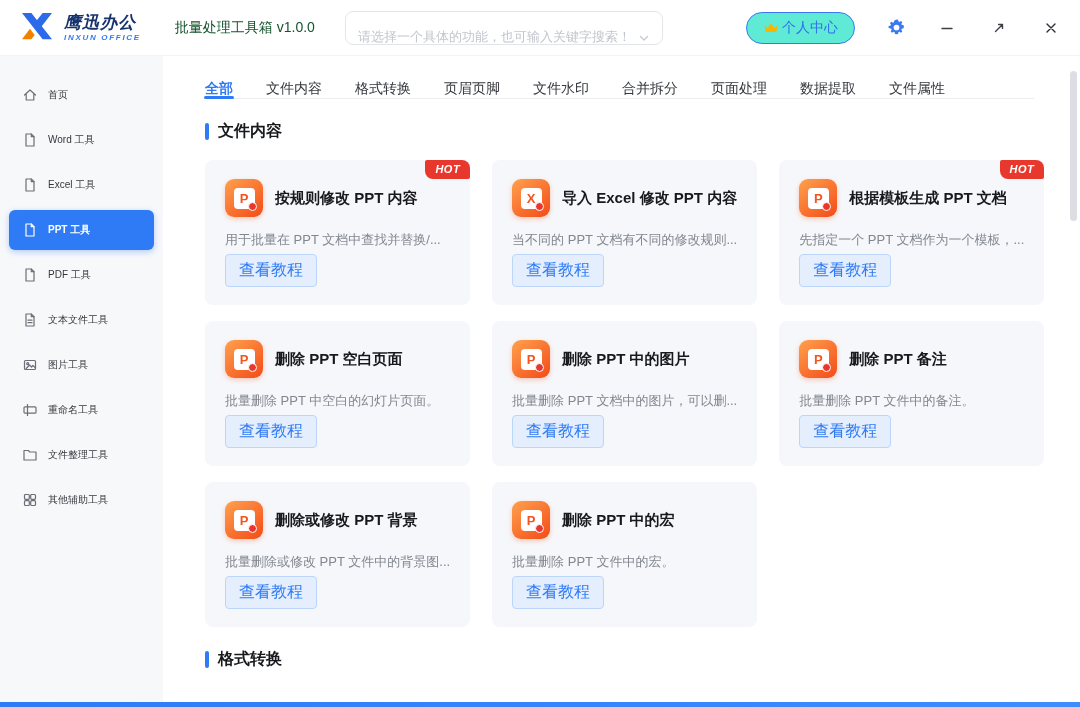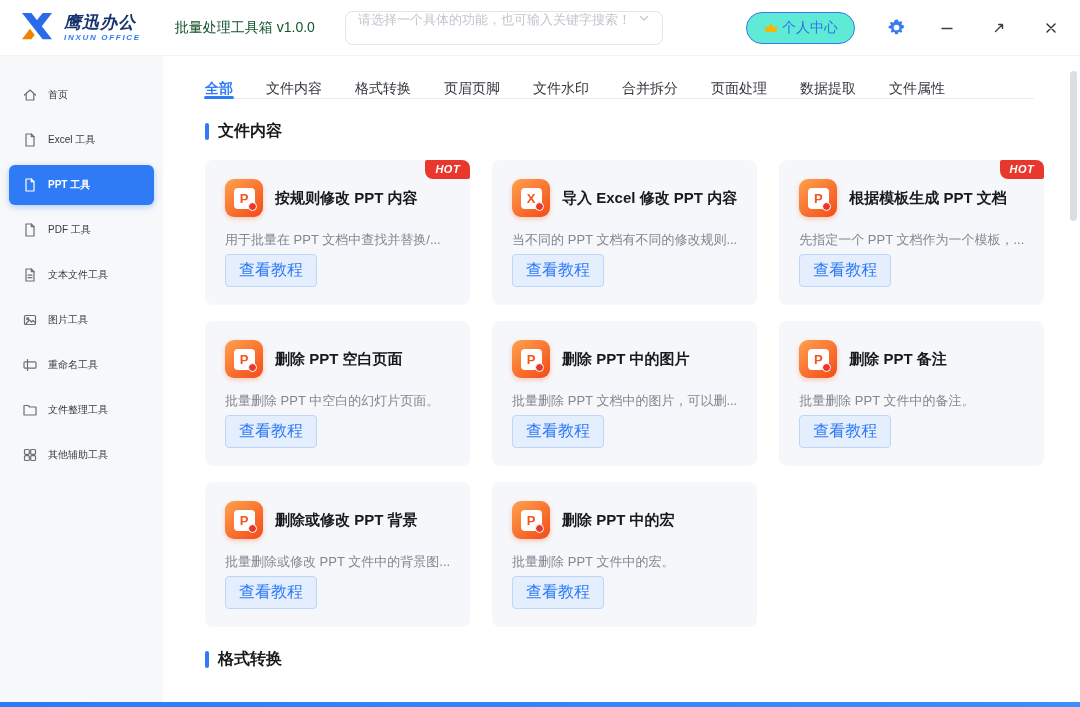--- a/index.html
+++ b/index.html
@@ -7,21 +7,21 @@
   body { font-family:"Liberation Sans","DejaVu Sans",sans-serif; background:#e9eaee; }
   .window { width:1080px; height:707px; background:#fff; display:flex; flex-direction:column; position:relative; }
 
   
   .titlebar { height:56px; flex:none; display:flex; align-items:center; padding:0 18px; background:#fff; border-bottom:1px solid #f2f3f5; }
   .logo { display:flex; align-items:center; gap:8px; }
   .logo-text { display:flex; flex-direction:column; line-height:1.15;font-style:italic; }
   .logo-cn { font-size:17px; font-weight:bold; color:#16336d; letter-spacing:1px; }
   .logo-en { font-size:8px; color:#2f7bf5; letter-spacing:1.7px; font-weight:bold; }
   .win-title { margin-left:34px; font-size:14px; color:#14532d; }
-  .searchbox { margin-left:30px; width:318px; height:34px; border:1px solid #e3e5e9; border-radius:8px; display:flex; align-items:flex-start; padding:0 12px; gap:8px; background:#fff; }
+  .searchbox { margin-left:30px; width:318px; height:34px; border:1px solid #e3e5e9; border-radius:8px; display:flex; align-items:flex-end; padding:0 12px; gap:8px; background:#fff; }
   .searchbox input { flex:1; border:none; outline:none; font-size:13px; color:#333; background:transparent; font-family:inherit; }
   .searchbox input::placeholder { color:#c2c6cd; }
   .chev { display:flex; }
   .user-center { margin-left:auto; height:32px; padding:0 16px; border:1px solid #3a7af0; border-radius:16px; background:#5eead4; color:#2f6fee; font-size:14px; display:flex; align-items:center; gap:3px; cursor:pointer; font-family:inherit; }
   .iconbtn { border:none; background:none; cursor:pointer; display:flex; align-items:center; padding:2px; }
   .gear { margin-left:30px; }
   .win-controls { display:flex; align-items:center; gap:30px; margin-left:28px; }
   .win-controls button { border:none; background:none; cursor:pointer; display:flex; align-items:center; padding:4px; }
 
   
@@ -128,20 +128,29 @@
 
   <div class="appbody">
     <nav class="sidebar" id="sidebar">
         <div class="sb-item">
     <span class="sb-icon">
             <svg viewBox="0 0 16 16" width="16" height="16" fill="none" stroke="currentColor" stroke-width="1.2" stroke-linecap="round" stroke-linejoin="round">
               <path d="M2.5 8L8 3l5.5 5M4.2 7.2V13h7.6V7.2"></path>
             </svg>
           </span>
     <span class="sb-label">首页</span>
+  </div>
+        <div class="sb-item">
+    <span class="sb-icon">
+            <svg viewBox="0 0 16 16" width="16" height="16" fill="none" stroke="currentColor" stroke-width="1.2" stroke-linecap="round" stroke-linejoin="round">
+              <path d="M4 2h5.3L12 4.7V14H4z"></path>
+              <path d="M9.3 2v2.7H12"></path>
+            </svg>
+          </span>
+    <span class="sb-label">Word 工具</span>
   </div>
         <div class="sb-item">
     <span class="sb-icon">
             <svg viewBox="0 0 16 16" width="16" height="16" fill="none" stroke="currentColor" stroke-width="1.2" stroke-linecap="round" stroke-linejoin="round">
               <path d="M4 2h5.3L12 4.7V14H4z"></path>
               <path d="M9.3 2v2.7H12"></path>
             </svg>
           </span>
     <span class="sb-label">Excel 工具</span>
   </div>

